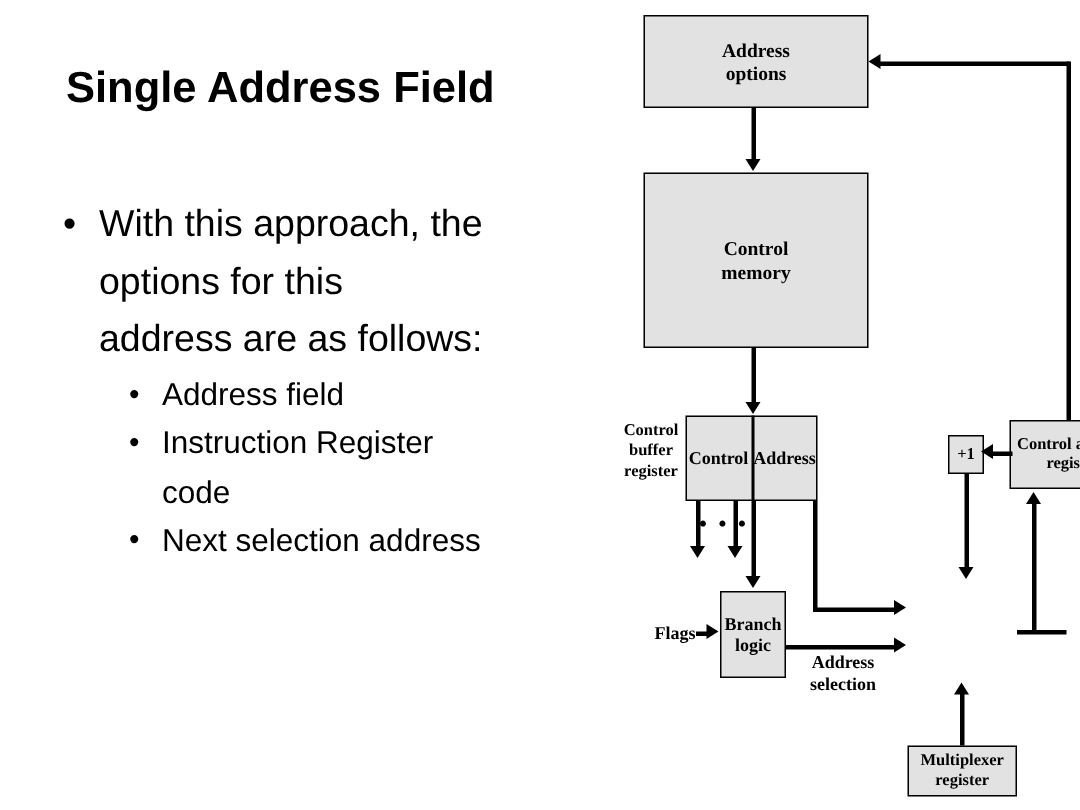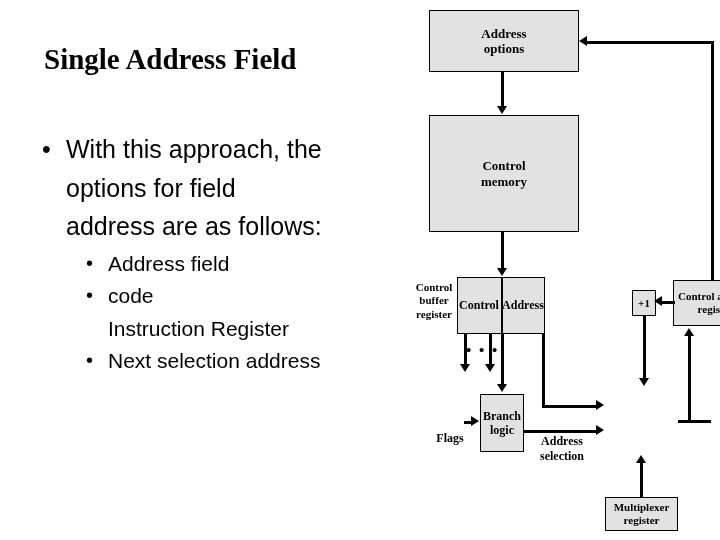--- a/index.html
+++ b/index.html
@@ -20,21 +20,20 @@
   #title {
     position: absolute;
     left: 44px;
     top: 44px;
     width: 360px;
     font-size: 29px;
     font-weight: bold;
     color: #000000;
     line-height: 1.1;
     letter-spacing: 0px;
-    font-family: Liberation Serif, serif;
   }
   #bullets {
     position: absolute;
     left: 30px;
     top: 130px;
     width: 390px;
     color: #000000;
   }
   .lvl1 {
     position: relative;
@@ -147,33 +146,33 @@
 
 <div id="slide">
 
   <div id="title">Single Address Field</div>
 
   <div id="bullets">
 
     <div class="lvl1">
       <span class="dot">•</span>
       <div>With this approach, the</div>
-      <div>options for field</div>
+      <div>options for this</div>
       <div>address are as follows:</div>
     </div>
 
     <div class="lvl2">
       <span class="dot">•</span>
       <div>Address field</div>
     </div>
 
     <div class="lvl2 wrap">
       <span class="dot">•</span>
+      <div>Instruction Register</div>
       <div>code</div>
-      <div>Instruction Register</div>
     </div>
 
     <div class="lvl2">
       <span class="dot">•</span>
       <div>Next selection address</div>
     </div>
 
   </div>
 
   <div id="diagram">
@@ -228,21 +227,21 @@
     <div class="ln hln thick" style="left:542px; top:405px; width:57px;"></div>
     <div class="arrow ar-right" style="left:596px; top:400px;"></div>
 
     <div class="dbox" style="left:480px; top:394px; width:44px; height:58px; font-size:12px;">
       <div>
         <div>Branch</div>
         <div>logic</div>
       </div>
     </div>
 
-    <div class="plainlabel" style="left:432px; top:415px; width:36px; font-size:12px;margin-top:16px;">
+    <div class="plainlabel" style="left:432px; top:415px; width:36px; font-size:12px;">
       <span>Flags</span>
     </div>
     <div class="ln hln thick" style="left:464px; top:421px; width:9px;"></div>
     <div class="arrow ar-right" style="left:471px; top:416px;"></div>
 
     <div class="ln hln thick" style="left:524px; top:430px; width:75px;"></div>
     <div class="arrow ar-right" style="left:596px; top:425px;"></div>
     <div class="plainlabel" style="left:527px; top:434px; width:70px; font-size:12px;">
       <div>Address</div>
       <div>selection</div>

